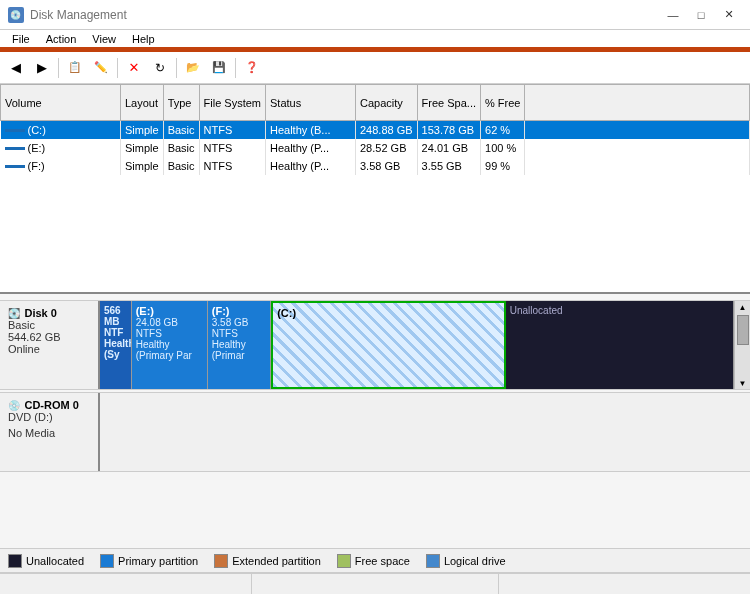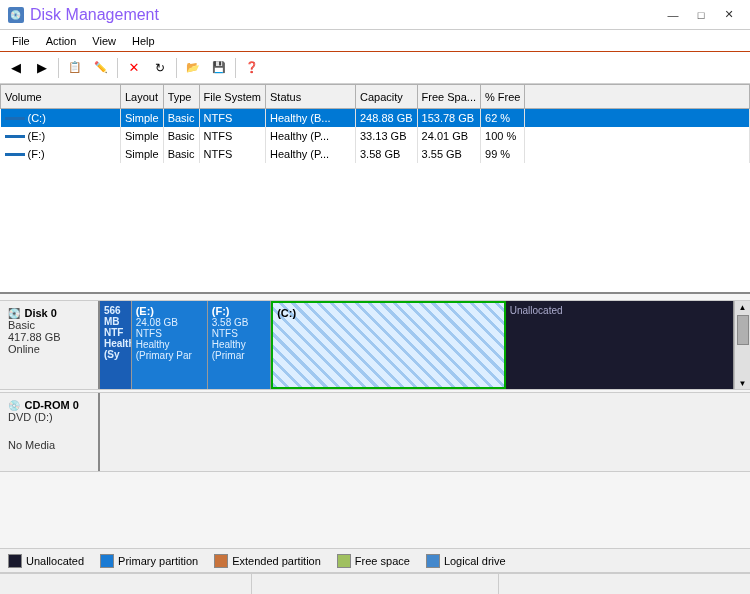--- a/index.html
+++ b/index.html
@@ -10,32 +10,32 @@
       background: #fff;
       height: 30px;
       display: flex;
       align-items: center;
       padding: 0 8px;
       border-bottom: 1px solid #ccc;
       justify-content: space-between;
     }
     .title-bar-left { display: flex; align-items: center; gap: 6px; }
     .title-icon { width: 16px; height: 16px; background: #4a7ebf; border-radius: 2px; display: flex; align-items: center; justify-content: center; }
-    .title-text { font-size: 16px; color: #8b5cf6; }
+    .title-text { font-size: 12px; color: #737373; }
     .window-controls { display: flex; gap: 2px; }
     .win-btn { width: 26px; height: 20px; display: flex; align-items: center; justify-content: center; cursor: pointer; background: transparent; border: none; font-size: 11px; color: #333; }
 
     
     .menu-bar {
       background: #fff;
       height: 22px;
       display: flex;
       align-items: center;
       padding: 0 4px;
-      border-bottom: 1px solid #c2410c;
+      border-bottom: 5px solid #c2410c;
     }
     .menu-item {
       padding: 2px 8px;
       cursor: pointer;
       font-size: 11px;
       color: #000;
       height: 100%;
       display: flex;
       align-items: center;
     }
@@ -71,21 +71,21 @@
       overflow: auto;
       border-bottom: 2px solid #888;
       background: #fff;
     }
     table {
       width: 100%;
       border-collapse: collapse;
     }
     thead tr {
       background: #f0f0f0;
-      height: 24px;
+      height: 36px;
     }
     thead th {
       border: 1px solid #b0b0b0;
       padding: 1px 4px;
       font-weight: normal;
       text-align: left;
       white-space: nowrap;
       font-size: 11px;
       cursor: pointer;
       user-select: none;
@@ -302,21 +302,21 @@
             <td>153.78 GB</td>
             <td>62 %</td>
             <td></td>
           </tr>
           <tr>
             <td><span><span style="display:inline-block;width:20px;height:3px;background:#1a6bb5;vertical-align:middle;margin-right:3px;"></span></span>(E:)</td>
             <td>Simple</td>
             <td>Basic</td>
             <td>NTFS</td>
             <td>Healthy (P...</td>
-            <td>33.13 GB</td>
+            <td>28.52 GB</td>
             <td>24.01 GB</td>
             <td>100 %</td>
             <td></td>
           </tr>
           <tr>
             <td><span><span style="display:inline-block;width:20px;height:3px;background:#1a6bb5;vertical-align:middle;margin-right:3px;"></span></span>(F:)</td>
             <td>Simple</td>
             <td>Basic</td>
             <td>NTFS</td>
             <td>Healthy (P...</td>
@@ -331,21 +331,21 @@
 
   <div class="disk-area" style="position:relative;">
 
     <div class="disk-row">
       <div class="disk-label">
         <strong>
           <span style="font-size:10px;">💽</span>
           <span>Disk 0</span>
         </strong>
         <span class="disk-type">Basic</span>
-        <span class="disk-size">417.88 GB</span>
+        <span class="disk-size">544.62 GB</span>
         <span class="disk-status">Online</span>
       </div>
       <div class="disk-partitions" id="disk0-partitions">
       <div class="partition part-system" style="width: 5%; font-weight: bold;">
             <div class="partition-size">566 MB NTF</div>
             <div class="partition-status">Healthy (Sy</div>
           </div>
           <div class="partition part-primary" style="width: 12%;">
             <div class="partition-name">(E:)</div>
             <div class="partition-size">24.08 GB NTFS</div>
@@ -373,21 +373,21 @@
       </div>
     </div>
 
     <div class="cdrom-row">
       <div class="disk-label">
         <strong>
           <span style="font-size:10px;">💿</span>
           <span>CD-ROM 0</span>
         </strong>
         <span class="disk-type">DVD (D:)</span>
-        <span class="disk-status" style="margin-top:16px;">No Media</span>
+        <span class="disk-status" style="margin-top:4px;">No Media</span>
       </div>
       <div class="cdrom-content">
       </div>
     </div>
 
   </div>
 
   <div class="legend">
     <div class="legend-item">
       <div class="legend-box leg-unalloc"></div>

